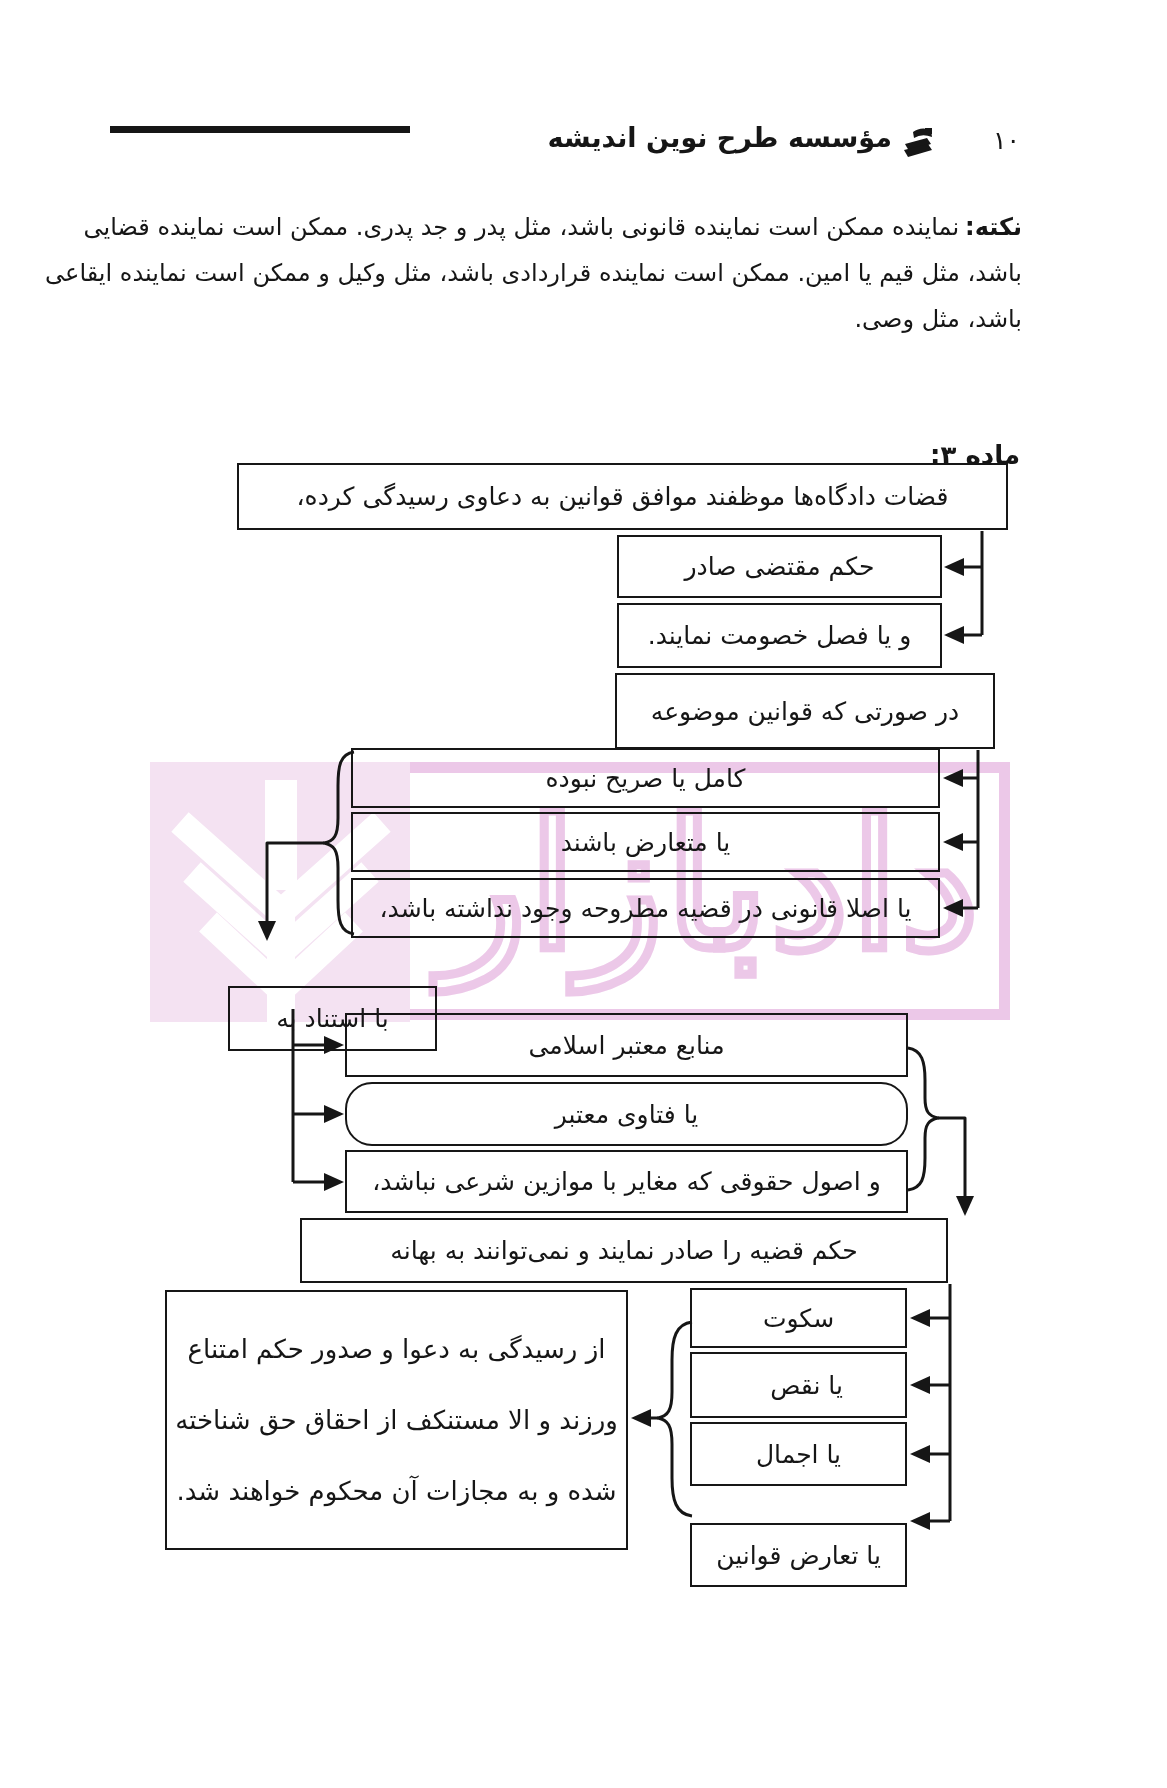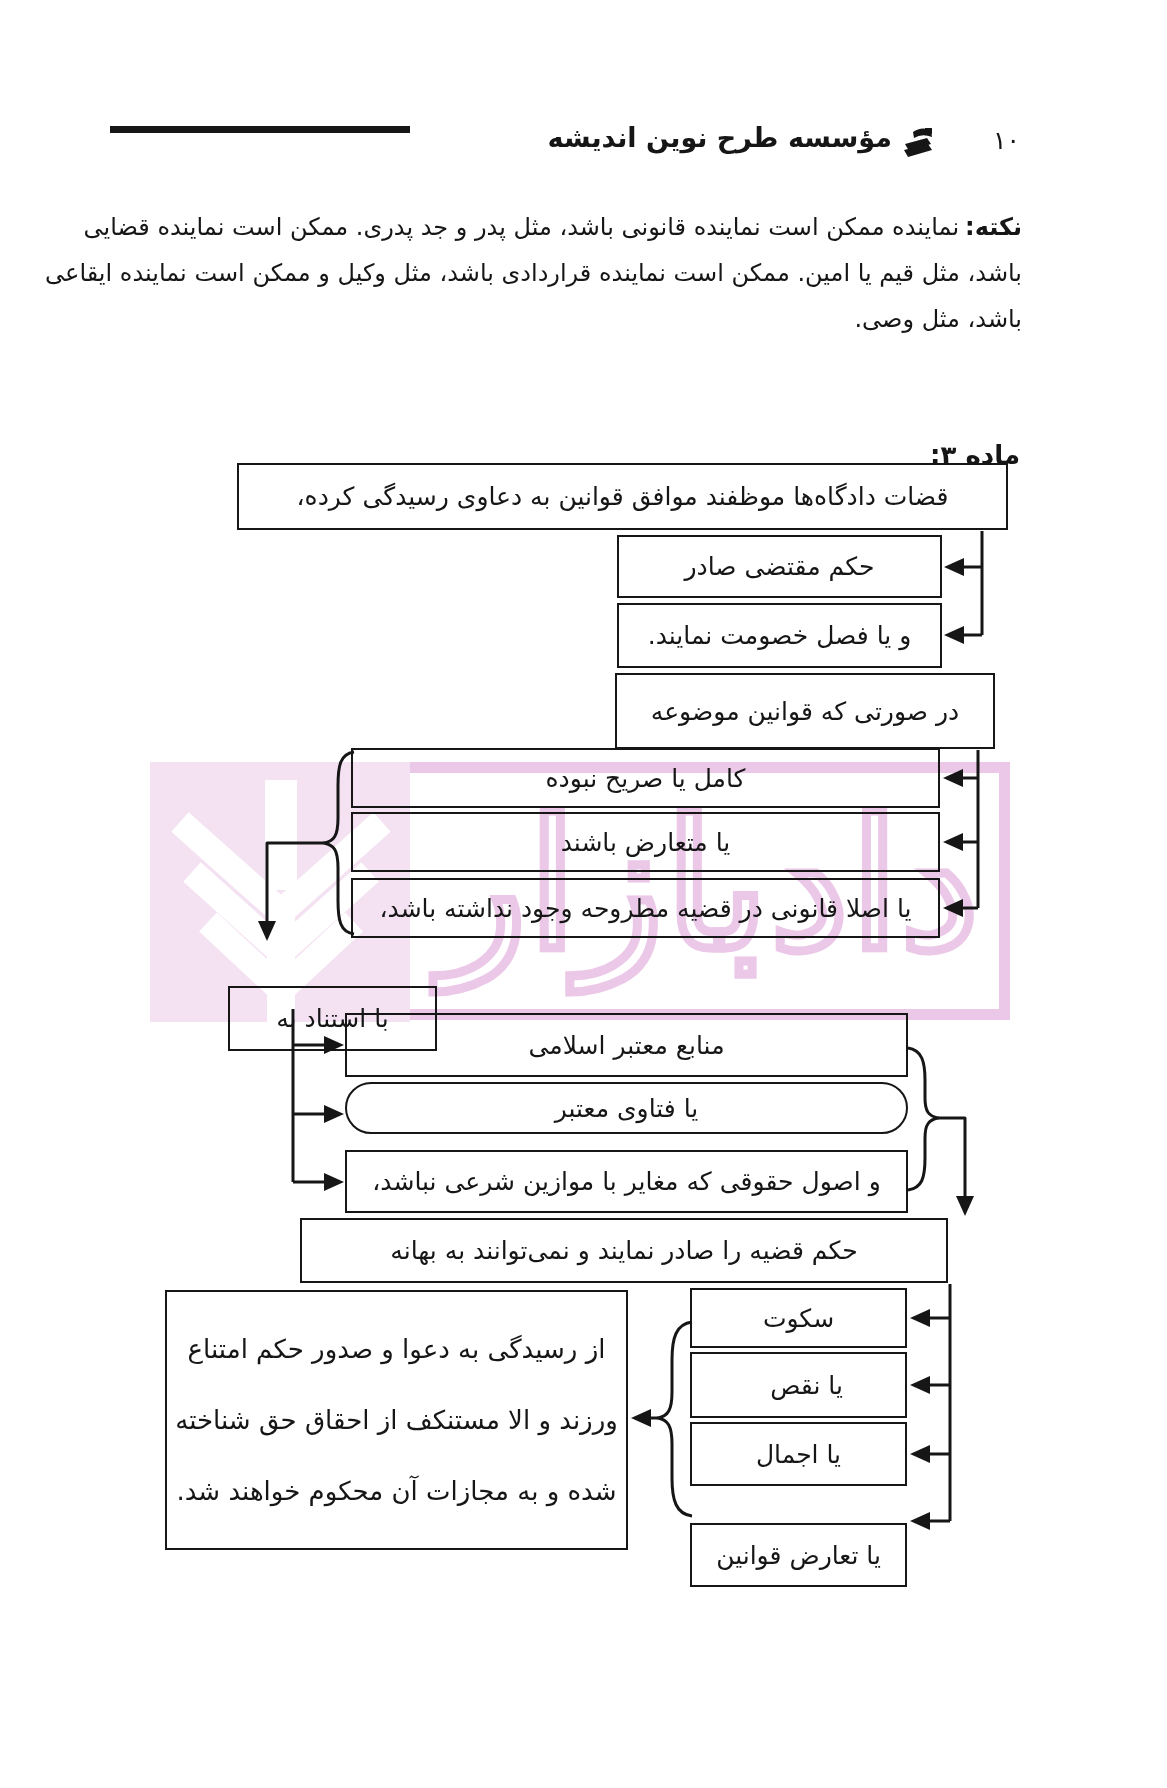--- a/index.html
+++ b/index.html
@@ -80,21 +80,21 @@
 
   <div class="box" style="left:237px; top:463px; width:771px; height:67px;">قضات دادگاه‌ها موظفند موافق قوانین به دعاوی رسیدگی کرده،</div>
   <div class="box" style="left:617px; top:535px; width:325px; height:63px;">حکم مقتضی صادر</div>
   <div class="box" style="left:617px; top:603px; width:325px; height:65px;">و یا فصل خصومت نمایند.</div>
   <div class="box" style="left:615px; top:673px; width:380px; height:76px;">در صورتی که قوانین موضوعه</div>
   <div class="box" style="left:351px; top:748px; width:589px; height:60px;">کامل یا صریح نبوده</div>
   <div class="box" style="left:351px; top:812px; width:589px; height:60px;">یا متعارض باشند</div>
   <div class="box" style="left:351px; top:878px; width:589px; height:60px;">یا اصلا قانونی در قضیه مطروحه وجود نداشته باشد،</div>
   <div class="box" style="left:228px; top:942px; width:209px; height:65px;margin-top:44px;">با استناد به</div>
   <div class="box" style="left:345px; top:1013px; width:563px; height:64px;">منابع معتبر اسلامی</div>
-  <div class="box" style="left:345px; top:1082px; width:563px; height:52px;border-radius:27px;">یا فتاوی معتبر</div>
+  <div class="box" style="left:345px; top:1082px; width:563px; height:64px;border-radius:27px;">یا فتاوی معتبر</div>
   <div class="box" style="left:345px; top:1150px; width:563px; height:63px;">و اصول حقوقی که مغایر با موازین شرعی نباشد،</div>
   <div class="box" style="left:300px; top:1218px; width:648px; height:65px;">حکم قضیه را صادر نمایند و نمی‌توانند به بهانه</div>
   <div class="box" style="left:690px; top:1288px; width:217px; height:60px;">سکوت</div>
   <div class="box" style="left:690px; top:1352px; width:217px; height:66px;padding-left:16px;">یا نقص</div>
   <div class="box" style="left:690px; top:1422px; width:217px; height:64px;">یا اجمال</div>
   <div class="box" style="left:690px; top:1489px; width:217px; height:64px;margin-top:34px;">یا تعارض قوانین</div>
   <div class="box box-final" style="left:165px; top:1290px; width:463px; height:260px;">
     <div class="fline">از رسیدگی به دعوا و صدور حکم امتناع</div>
     <div class="fline">ورزند و الا مستنکف از احقاق حق شناخته</div>
     <div class="fline">شده و به مجازات آن محکوم خواهند شد.</div>

